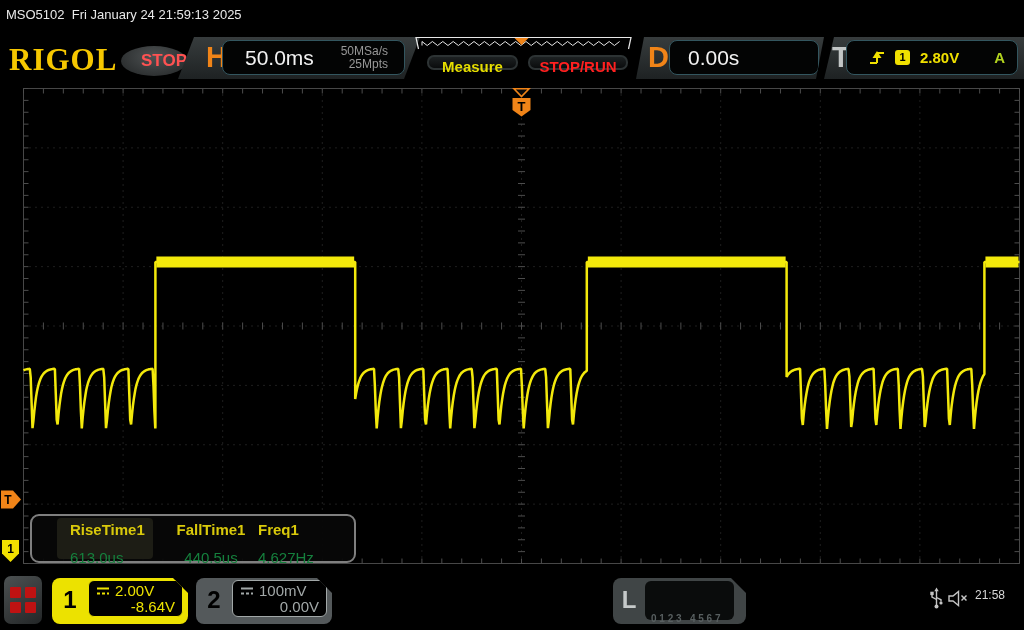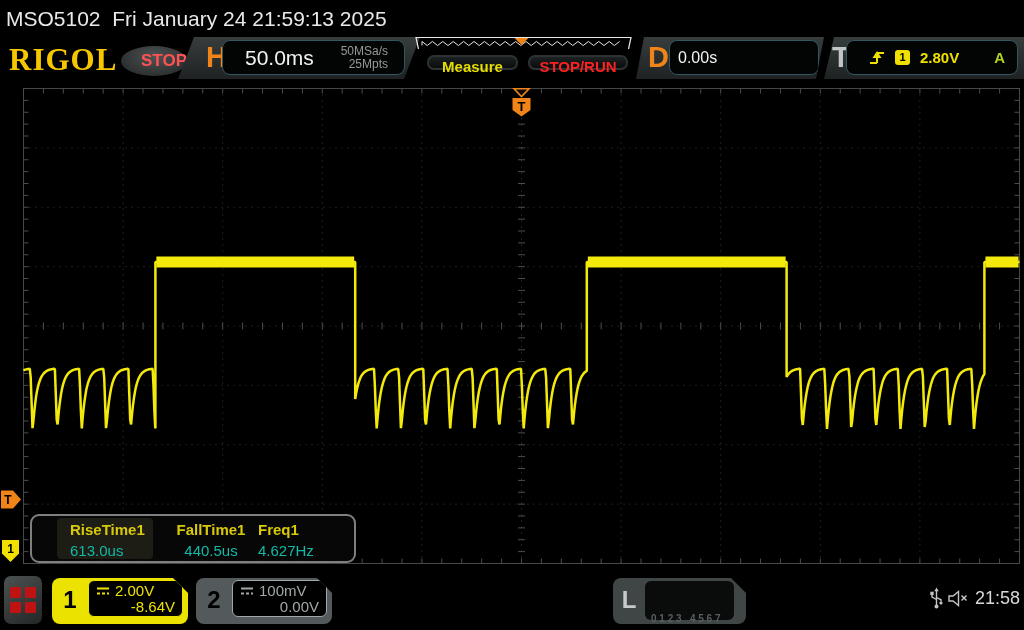--- a/index.html
+++ b/index.html
@@ -1,21 +1,21 @@
 <!DOCTYPE html>
 <html><head>
 <meta charset="utf-8">
 <style>
   html,body{margin:0;padding:0;background:#000;}
   #screen{position:relative;width:1024px;height:630px;background:#000;overflow:hidden;
           font-family:"Liberation Sans",sans-serif;-webkit-font-smoothing:antialiased;}
   .abs{position:absolute;}
 
   
-  #topbar-title{left:6px;top:7px;color:#e9e9e9;font-size:21px;white-space:pre;}
+  #topbar-title{left:6px;top:7px;color:#e9e9e9;font-size:13px;white-space:pre;}
 
   
   #logo{left:9px;top:42px;color:#f6c700;font-family:"Liberation Serif",serif;
         font-weight:bold;font-size:31px;letter-spacing:1px;}
   #stop-badge{left:121px;top:46px;width:66px;height:30px;border-radius:50%;
         background:radial-gradient(ellipse at 50% 35%,#4e5253,#2c2f30 75%);
         color:#ff5252;font-weight:bold;font-size:17px;text-align:right;line-height:30px;}
   .hdr-box{background:linear-gradient(#373c3d,#1e2223);}
   #h-box{left:178px;top:37px;width:242px;height:42px;
          clip-path:polygon(16px 0,100% 0,calc(100% - 16px) 100%,0 100%);}
@@ -23,42 +23,42 @@
          clip-path:polygon(8px 0,100% 0,calc(100% - 8px) 100%,0 100%);}
   #t-box{left:824px;top:37px;width:200px;height:42px;
          clip-path:polygon(10px 0,100% 0,100% 100%,0 100%);}
   .hdr-letter{position:absolute;top:4px;font-size:29px;font-weight:bold;color:#f08418;}
   .hdr-inner{position:absolute;top:3px;height:35px;background:#030404;
              border:1px solid #33565f;border-radius:8px;box-sizing:border-box;}
   #h-inner{left:44px;width:183px;display:flex;align-items:center;}
   #h-timebase{color:#f2f2f2;font-size:21px;padding-left:22px;flex:1;}
   #h-rate{color:#989898;font-size:12px;line-height:13px;text-align:right;padding-right:16px;}
   #d-inner{left:33px;width:150px;}
-  #d-delay{color:#f2f2f2;font-size:16px;line-height:33px;padding-left:8px;}
+  #d-delay{color:#f2f2f2;font-size:21px;line-height:33px;padding-left:18px;}
   #t-inner{left:22px;width:172px;display:flex;align-items:center;gap:10px;padding-left:22px;box-sizing:border-box;}
   #t-letter{color:#c2c6c6;}
   #trig-ch-badge{width:15px;height:15px;background:#f0e000;border-radius:3px;color:#000;
                  font-size:11px;font-weight:bold;text-align:center;line-height:15px;}
   #trig-level{color:#f0e000;font-size:15px;font-weight:bold;}
   #trig-mode{color:#b1d21f;font-size:15px;font-weight:bold;margin-left:auto;padding-right:12px;}
 
   .hdr-btn{top:55px;height:15px;background:linear-gradient(#1d2122,#0a0c0d);
            border:2px solid #2d3334;border-radius:7px;box-sizing:border-box;
            text-align:center;font-size:15px;font-weight:bold;line-height:20px;}
   #btn-measure{left:427px;width:91px;color:#e6de00;}
   #btn-stoprun{left:528px;width:100px;color:#ff2020;}
   #zigzag-bar{left:415px;top:36px;width:217px;height:14px;}
 
   
   #meas-panel{left:30px;top:514px;width:326px;height:49px;background:rgba(8,8,8,0.93);
               border:2px solid #7f7f7f;border-radius:9px;box-sizing:border-box;}
   #meas-hl{position:absolute;left:25px;top:2px;width:96px;bottom:2px;background:#1d1d15;border-radius:4px;}
   .meas-col{position:absolute;top:5px;width:94px;}
   .meas-label{color:#d9c90b;font-size:15px;font-weight:bold;}
-  .meas-value{color:#14b8a6;font-size:15px;margin-top:4px;}
+  .meas-value{color:#15803d;font-size:15px;margin-top:11px;}
 
   
   #menu-btn{left:4px;top:576px;width:38px;height:48px;border-radius:7px;
             background:linear-gradient(145deg,#4c5152,#232627);
             display:grid;grid-template-columns:11px 11px;grid-template-rows:11px 11px;
             gap:4px;justify-content:center;align-content:center;}
   .menu-sq{background:#bf1212;border-radius:1px;}
   .ch-block{top:578px;width:136px;height:46px;border-radius:8px;
             clip-path:polygon(0 0,calc(100% - 15px) 0,100% 15px,100% 100%,0 100%);}
   #ch1-block{left:52px;background:#ece200;color:#ece200;}
@@ -70,21 +70,21 @@
             padding:1px 7px 0 7px;font-size:15px;}
   .ch-row1{display:flex;align-items:center;gap:5px;line-height:17px;}
   .ch-row2{text-align:right;line-height:16px;}
   #la-block{left:613px;top:578px;width:133px;height:46px;border-radius:8px;background:#404546;
             clip-path:polygon(0 0,calc(100% - 15px) 0,100% 15px,100% 100%,0 100%);}
   #la-letter{position:absolute;left:0;top:0;width:32px;color:#c6caca;font-size:24px;
              font-weight:bold;text-align:center;line-height:44px;}
   #la-inner{position:absolute;left:32px;top:3px;width:89px;height:39px;background:#0a0c0c;
             border-radius:6px;color:#585f60;font-size:10px;font-weight:bold;
             padding:5px 0 0 6px;box-sizing:border-box;line-height:13px;white-space:pre;}
-  #clock{left:975px;top:588px;color:#d8d8d8;font-size:18px;text-align:center;}
+  #clock{left:975px;top:588px;color:#d8d8d8;font-size:12px;text-align:center;}
   #usb-icon{left:929px;top:587px;}
   #speaker-icon{left:948px;top:590px;}
 
   svg{display:block;}
 </style>
 </head>
 <body>
 
 <div id="screen">
 

